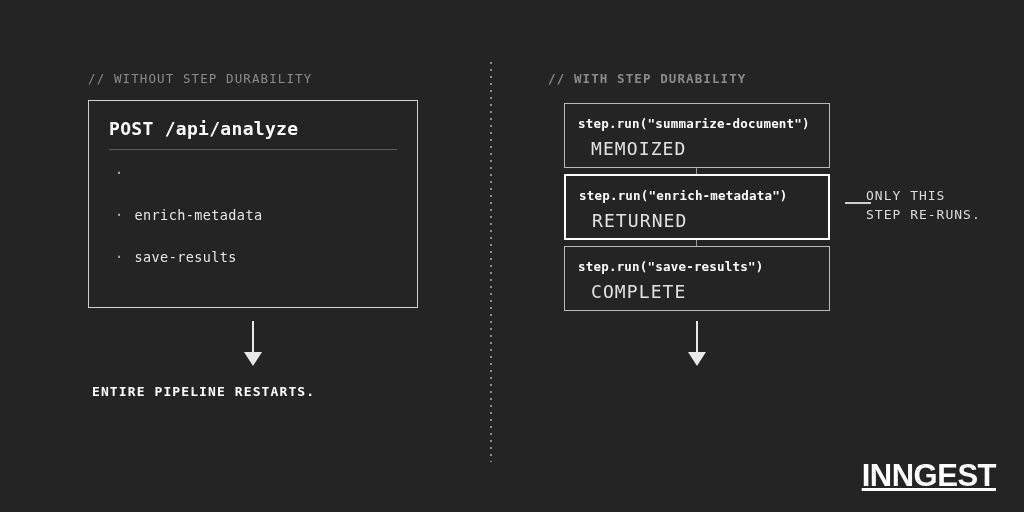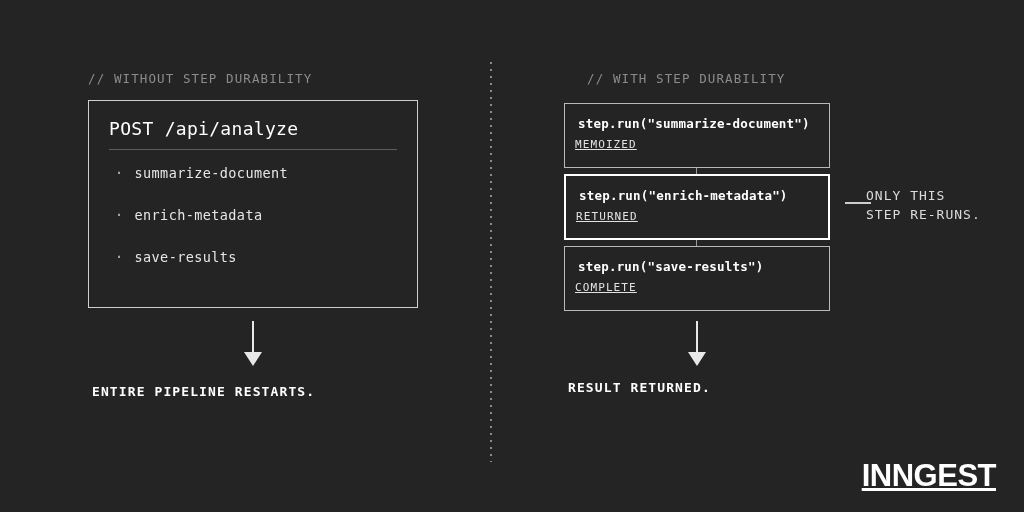--- a/index.html
+++ b/index.html
@@ -18,21 +18,21 @@
 
   
   .col-header {
     position: absolute;
     font-size: 12.5px;
     letter-spacing: 1.1px;
     color: #8b8b8b;
     white-space: nowrap;
   }
   #header-left  { left: 88px;  top: 71px; }
-  #header-right { left: 587px; top: 71px; }
+  #header-right { left: 548px; top: 71px; font-weight: bold; }
 
   
   #divider {
     position: absolute;
     left: 490px;
     top: 62px;
     width: 2px;
     height: 400px;
     background-image: linear-gradient(
       to bottom,
@@ -53,21 +53,21 @@
     width: 330px;
     height: 208px;
     border: 1.6px solid #cfcfcf;
     box-sizing: border-box;
   }
   #left-card-title {
     position: absolute;
     left: 20px;
     top: 17px;
     font-size: 18px;
-    font-weight: normal;
+    font-weight: bold;
     color: #ffffff;
     letter-spacing: 0.3px;
     white-space: nowrap;
   }
   #left-card-rule {
     position: absolute;
     left: 20px;
     right: 20px;
     top: 48px;
     height: 1px;
@@ -111,27 +111,26 @@
     left: 13px;
     top: 12px;
     font-size: 12.5px;
     font-weight: bold;
     color: #ffffff;
     letter-spacing: 0.2px;
     white-space: nowrap;
   }
   .step-card-status {
     position: absolute;
-    left: 10px;
+    left: 26px;
     top: 34px;
-    font-size: 11px;
+    font-size: 18px;
     color: #e2e2e2;
     letter-spacing: 1.1px;
     white-space: nowrap;
-    text-decoration: underline;
   }
 
   
   .connector {
     position: absolute;
     left: 696px;
     width: 1.4px;
     background: #9a9a9a;
   }
   #connector-0 { top: 168px; height: 6px; }
@@ -222,21 +221,20 @@
   <div class="col-header" id="header-right">// WITH STEP DURABILITY</div>
 
   <div id="divider"></div>
 
   <div id="left-card">
     <div id="left-card-title">POST /api/analyze</div>
     <div id="left-card-rule"></div>
 
     <div class="step-row" id="step-row-0">
       <span class="step-bullet">·</span>
-      <span>summarize-document</span>
     </div>
     <div class="step-row" id="step-row-1">
       <span class="step-bullet">·</span>
       <span>enrich-metadata</span>
     </div>
     <div class="step-row" id="step-row-2">
       <span class="step-bullet">·</span>
       <span>save-results</span>
     </div>
   </div>
@@ -273,18 +271,17 @@
   <div class="arrow" id="arrow-right">
     <div class="stem"></div>
     <div class="head"></div>
   </div>
 
   <div class="caption" id="caption-left">
     <div class="caption-primary">ENTIRE PIPELINE RESTARTS.</div>
   </div>
 
   <div class="caption" id="caption-right">
-    <div class="caption-primary">RESULT RETURNED.</div>
   </div>
 
   <div id="brand">INNGEST</div>
 
 </div>
 
 </body></html>

